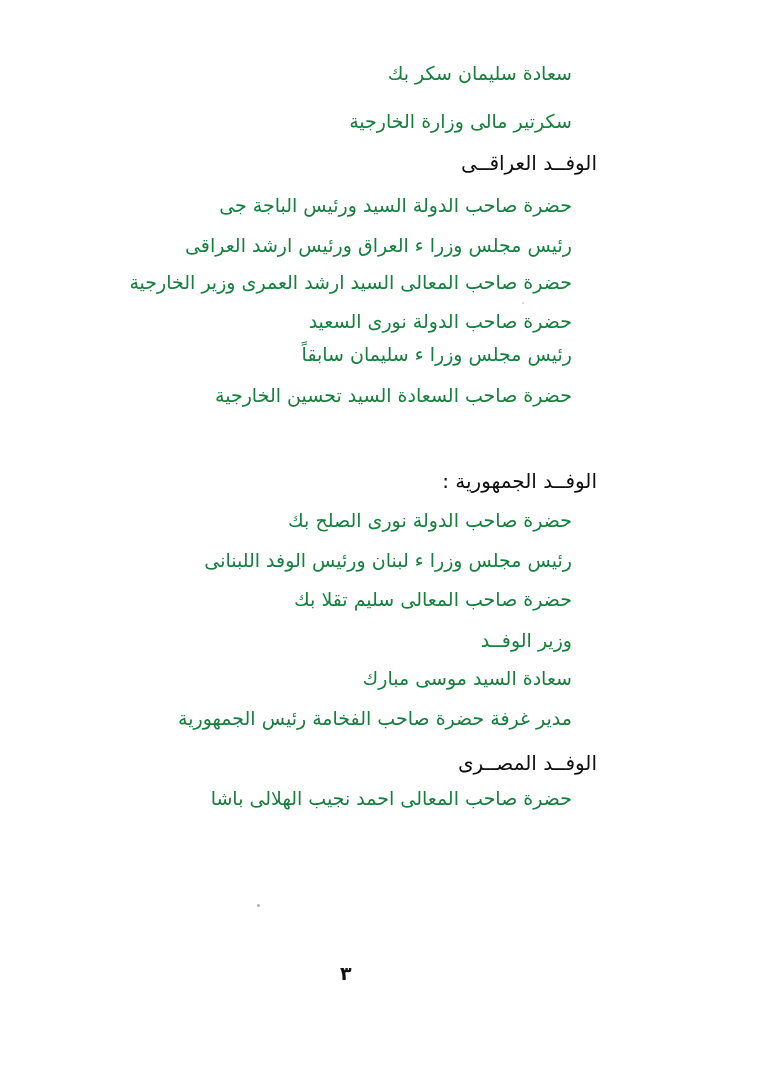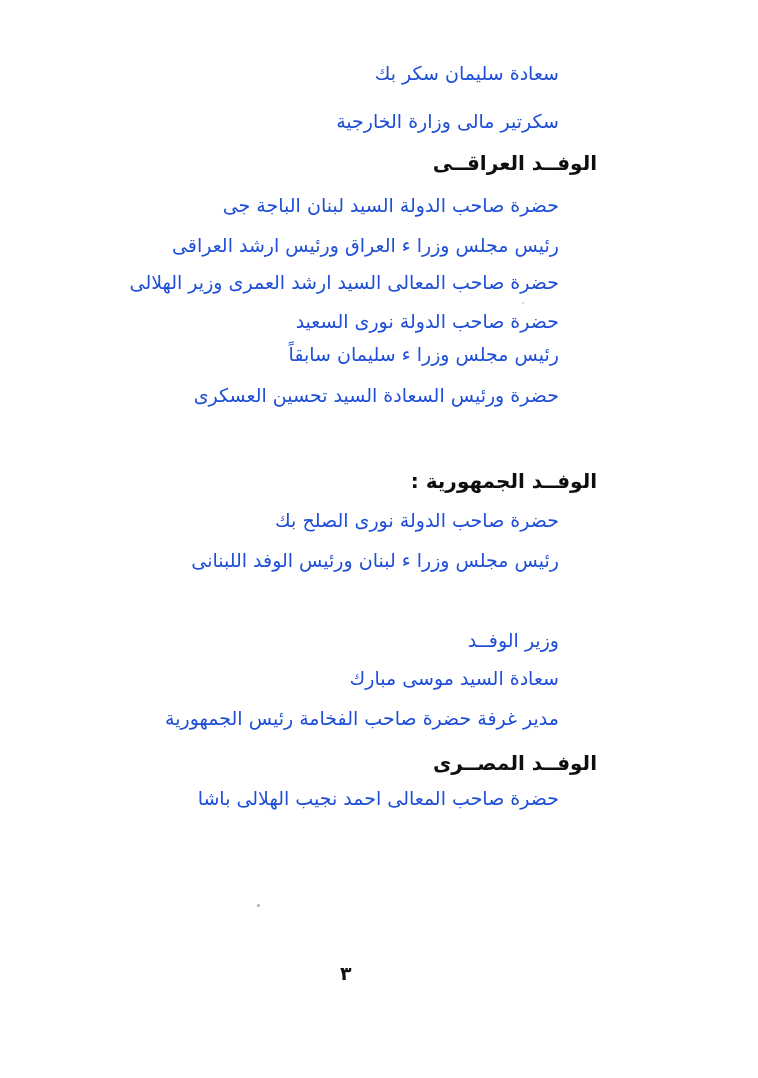--- a/index.html
+++ b/index.html
@@ -11,34 +11,34 @@
   }
   .sheet {
     position: relative;
     width: 758px; height: 1078px;
     background: #ffffff;
     color: #161616;
     direction: rtl;
   }
   .line {
     position: absolute;
-    right: 199px;
+    right: 186px;
     white-space: nowrap;
     font-size: 19px;
     line-height: 30px;
     letter-spacing: 0.2px;
-    color: #1d4ed8;
+    color: #15803d;
   }
   .heading {
     position: absolute;
     right: 161px;
     white-space: nowrap;
     font-size: 20px;
     line-height: 30px;
-    font-weight: 700;
+    font-weight: 400;
     color: #0e0e0e;
   }
   .page-number {
     position: absolute;
     top: 962px;
     left: 340px;
     font-size: 19px;
     font-weight: 700;
     color: #111111;
   }
@@ -53,30 +53,31 @@
 </style>
 </head>
 <body>
 
 <div class="sheet">
 
   <div class="line" style="top:58px">سعادة سليمان سكر بك</div>
   <div class="line" style="top:106px">سكرتير مالى وزارة الخارجية</div>
 
   <div class="heading" style="top:148px">الوفــد العراقــى</div>
-  <div class="line" style="top:190px">حضرة صاحب الدولة السيد لبنان الباجة جى</div>
+  <div class="line" style="top:190px">حضرة صاحب الدولة السيد ورئيس الباجة جى</div>
   <div class="line" style="top:230px">رئيس مجلس وزرا ء العراق ورئيس ارشد العراقى</div>
-  <div class="line" style="top:267px">حضرة صاحب المعالى السيد ارشد العمرى وزير الهلالى</div>
+  <div class="line" style="top:267px">حضرة صاحب المعالى السيد ارشد العمرى وزير الخارجية</div>
   <div class="line" style="top:306px">حضرة صاحب الدولة نورى السعيد</div>
   <div class="line" style="top:339px">رئيس مجلس وزرا ء سليمان سابقاً</div>
-  <div class="line" style="top:380px">حضرة ورئيس السعادة السيد تحسين العسكرى</div>
+  <div class="line" style="top:380px">حضرة صاحب السعادة السيد تحسين الخارجية</div>
 
   <div class="heading" style="top:466px">الوفــد الجمهورية :</div>
   <div class="line" style="top:505px">حضرة صاحب الدولة نورى الصلح بك</div>
   <div class="line" style="top:545px">رئيس مجلس وزرا ء لبنان ورئيس الوفد اللبنانى</div>
+  <div class="line" style="top:584px">حضرة صاحب المعالى سليم تقلا بك</div>
   <div class="line" style="top:625px">وزير الوفــد</div>
   <div class="line" style="top:663px">سعادة السيد موسى مبارك</div>
   <div class="line" style="top:703px">مدير غرفة حضرة صاحب الفخامة رئيس الجمهورية</div>
 
   <div class="heading" style="top:748px">الوفــد المصــرى</div>
   <div class="line" style="top:783px">حضرة صاحب المعالى احمد نجيب الهلالى باشا</div>
 
   <div class="page-number">٣</div>
 
   <div class="speck s1"></div>

